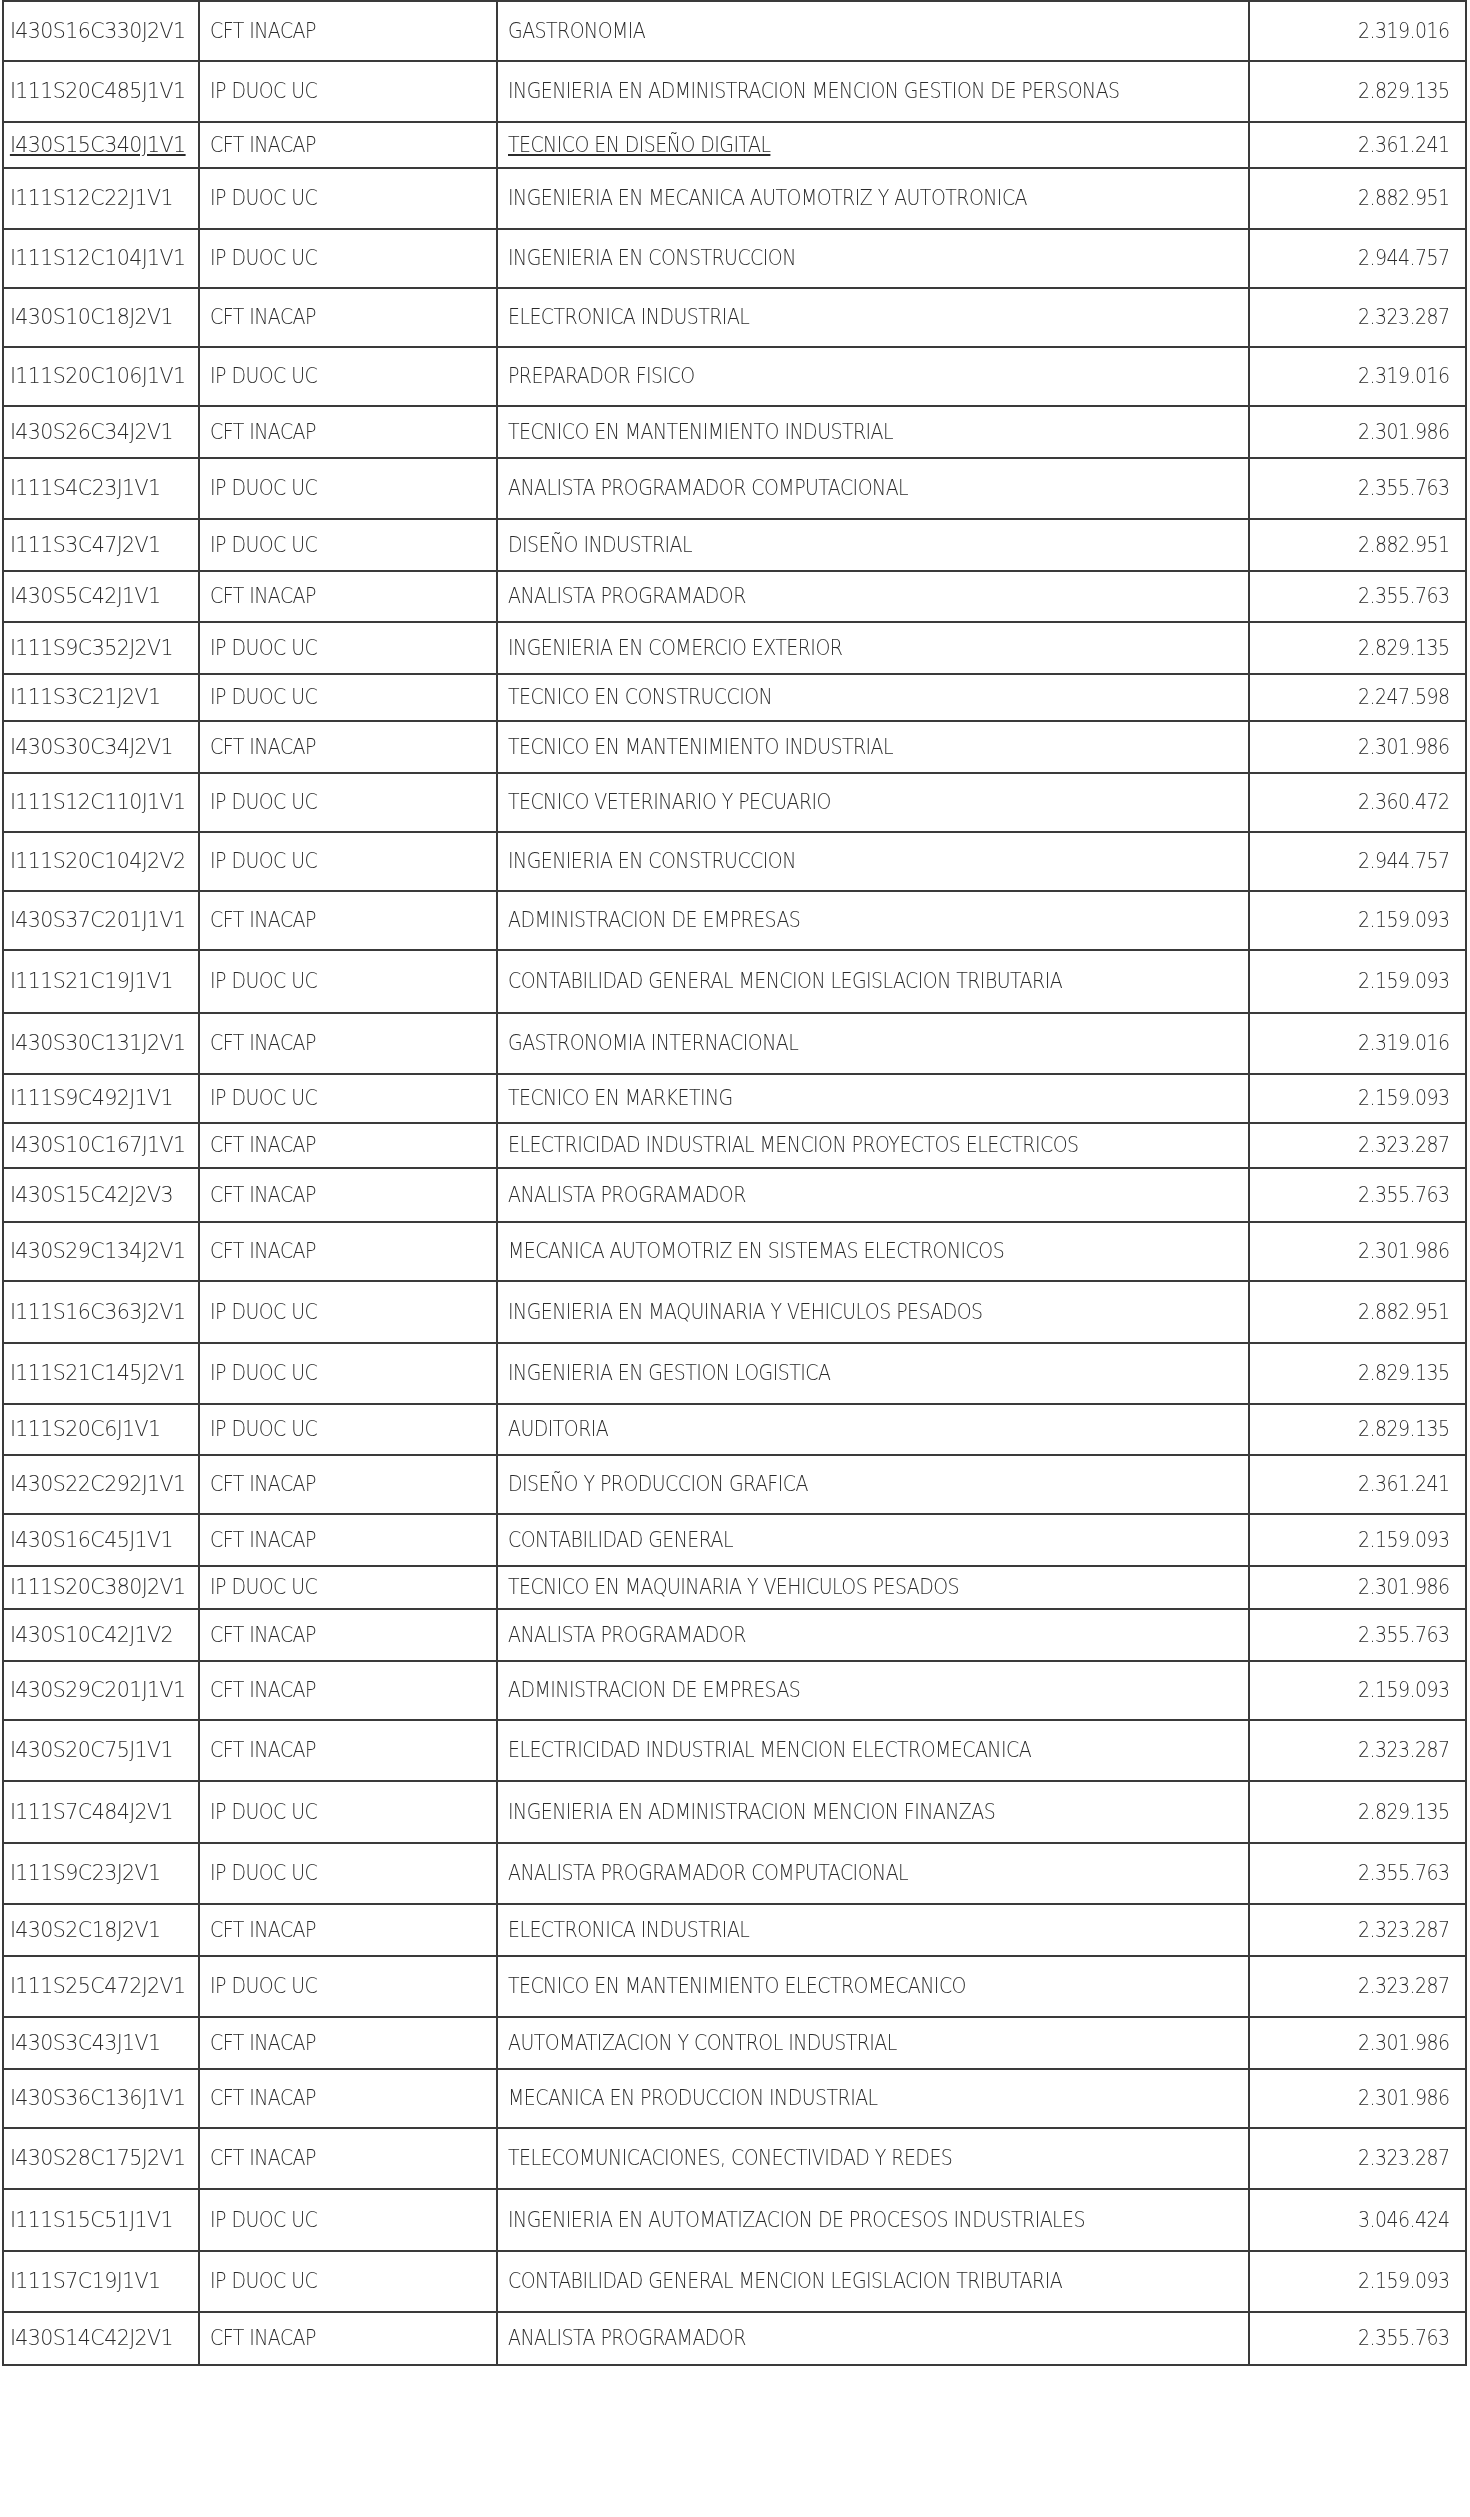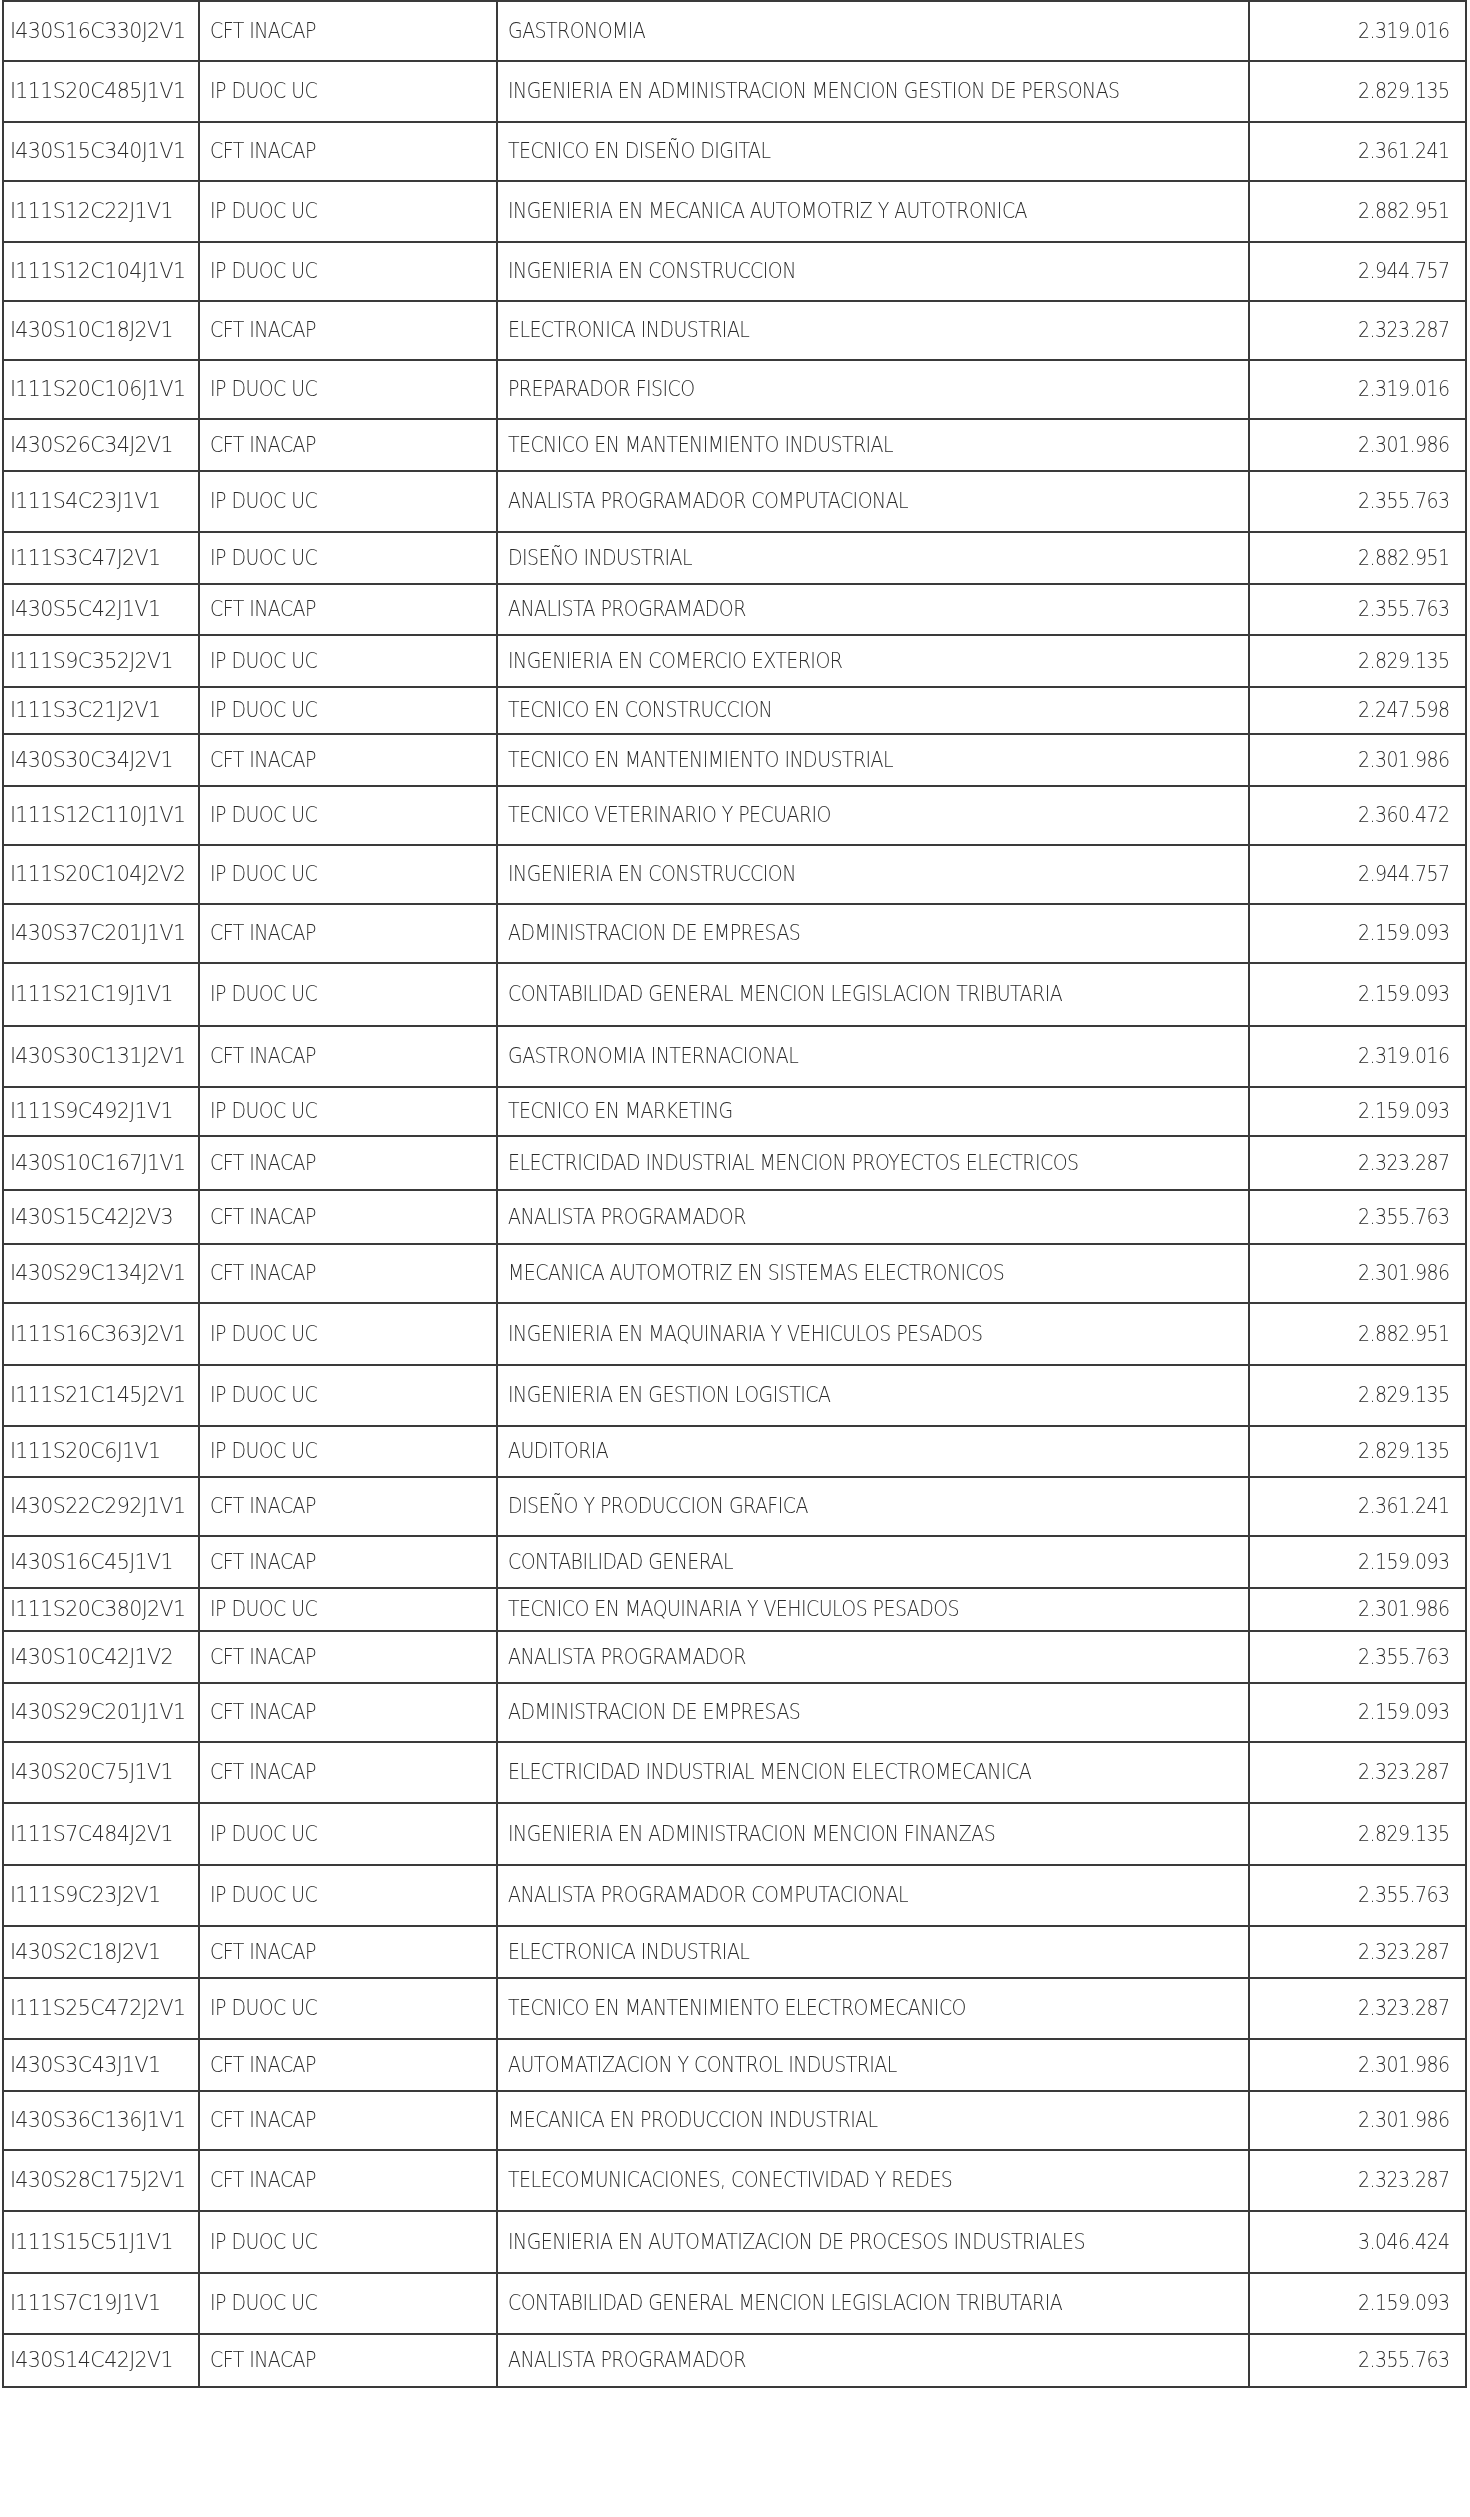--- a/index.html
+++ b/index.html
@@ -44,21 +44,21 @@
         <td class="c-amt"><span class="thin">2.319.016</span></td>
       </tr>
       <tr style="height: 61px;">
         <td class="c-code"><span class="">I111S20C485J1V1</span></td>
         <td class="c-inst"><span class="thin">IP DUOC UC</span></td>
         <td class="c-prog">
           <span class="prog-text">INGENIERIA EN ADMINISTRACION MENCION GESTION DE PERSONAS</span>
         </td>
         <td class="c-amt"><span class="thin">2.829.135</span></td>
       </tr>
-      <tr style="height: 59px;">
+      <tr style="height: 46px; text-decoration: underline;">
         <td class="c-code"><span class="">I430S15C340J1V1</span></td>
         <td class="c-inst"><span class="thin">CFT INACAP</span></td>
         <td class="c-prog">
           <span class="prog-text">TECNICO EN DISEÑO DIGITAL</span>
         </td>
         <td class="c-amt"><span class="thin">2.361.241</span></td>
       </tr>
       <tr style="height: 61px;">
         <td class="c-code"><span class="">I111S12C22J1V1</span></td>
         <td class="c-inst"><span class="thin">IP DUOC UC</span></td>
@@ -188,21 +188,21 @@
         <td class="c-amt"><span class="thin">2.319.016</span></td>
       </tr>
       <tr style="height: 49px;">
         <td class="c-code"><span class="">I111S9C492J1V1</span></td>
         <td class="c-inst"><span class="thin">IP DUOC UC</span></td>
         <td class="c-prog">
           <span class="prog-text">TECNICO EN MARKETING</span>
         </td>
         <td class="c-amt"><span class="thin">2.159.093</span></td>
       </tr>
-      <tr style="height: 54px;">
+      <tr style="height: 45px;">
         <td class="c-code"><span class="">I430S10C167J1V1</span></td>
         <td class="c-inst"><span class="thin">CFT INACAP</span></td>
         <td class="c-prog">
           <span class="prog-text">ELECTRICIDAD INDUSTRIAL MENCION PROYECTOS ELECTRICOS</span>
         </td>
         <td class="c-amt"><span class="thin">2.323.287</span></td>
       </tr>
       <tr style="height: 54px; padding-left: 35px;">
         <td class="c-code"><span class="">I430S15C42J2V3</span></td>
         <td class="c-inst"><span class="thin">CFT INACAP</span></td>

